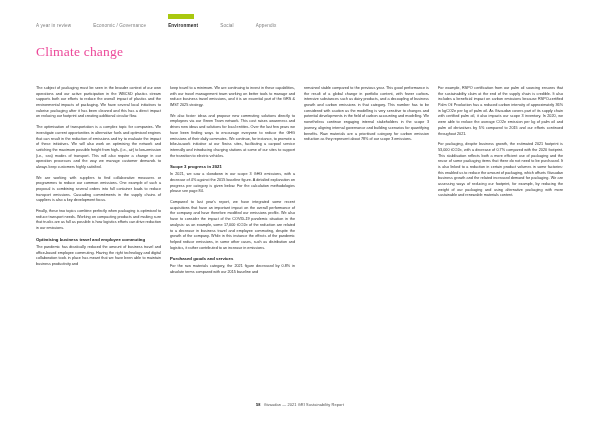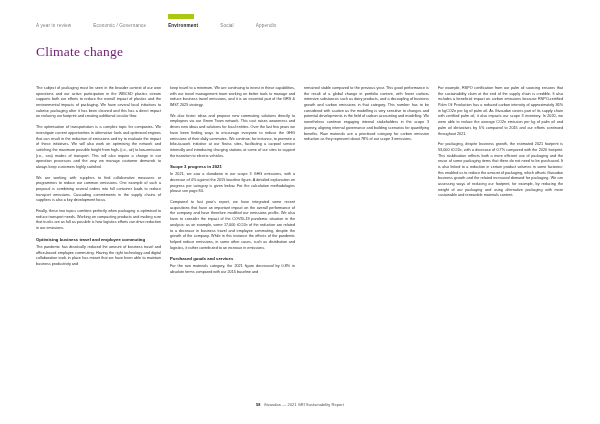--- a/index.html
+++ b/index.html
@@ -51,21 +51,21 @@
   }
   .nav-item.active .tab-marker { display: block; }
 
   
   .page-title {
     position: absolute;
     left: 36px;
     top: 44px;
     font-family: "Liberation Serif", serif;
     font-size: 13.5px;
-    color: #701a75;
+    color: #ec4899;
     letter-spacing: 0.2px;
     font-weight: normal;
     margin: 0;
   }
 
   
   .columns {
     position: absolute;
     left: 36px;
     top: 86px;

